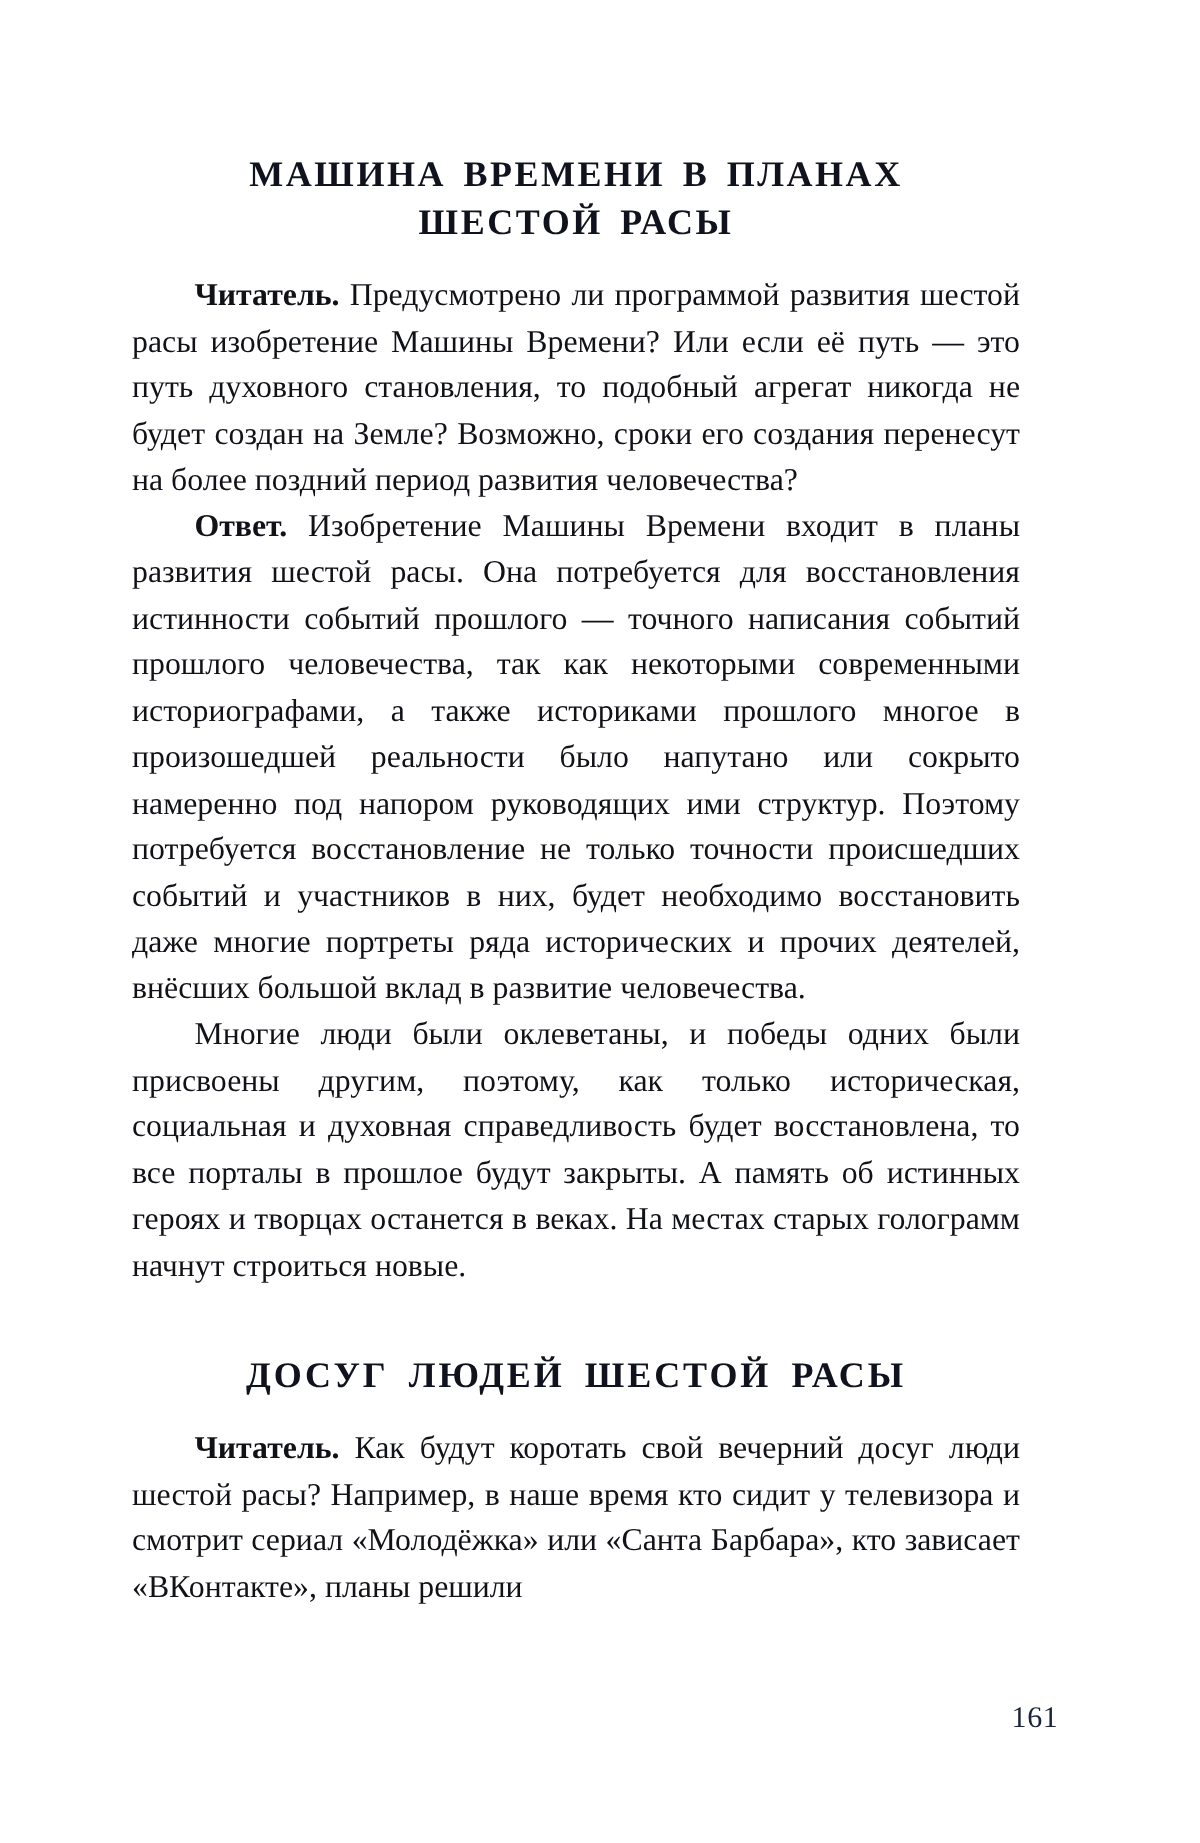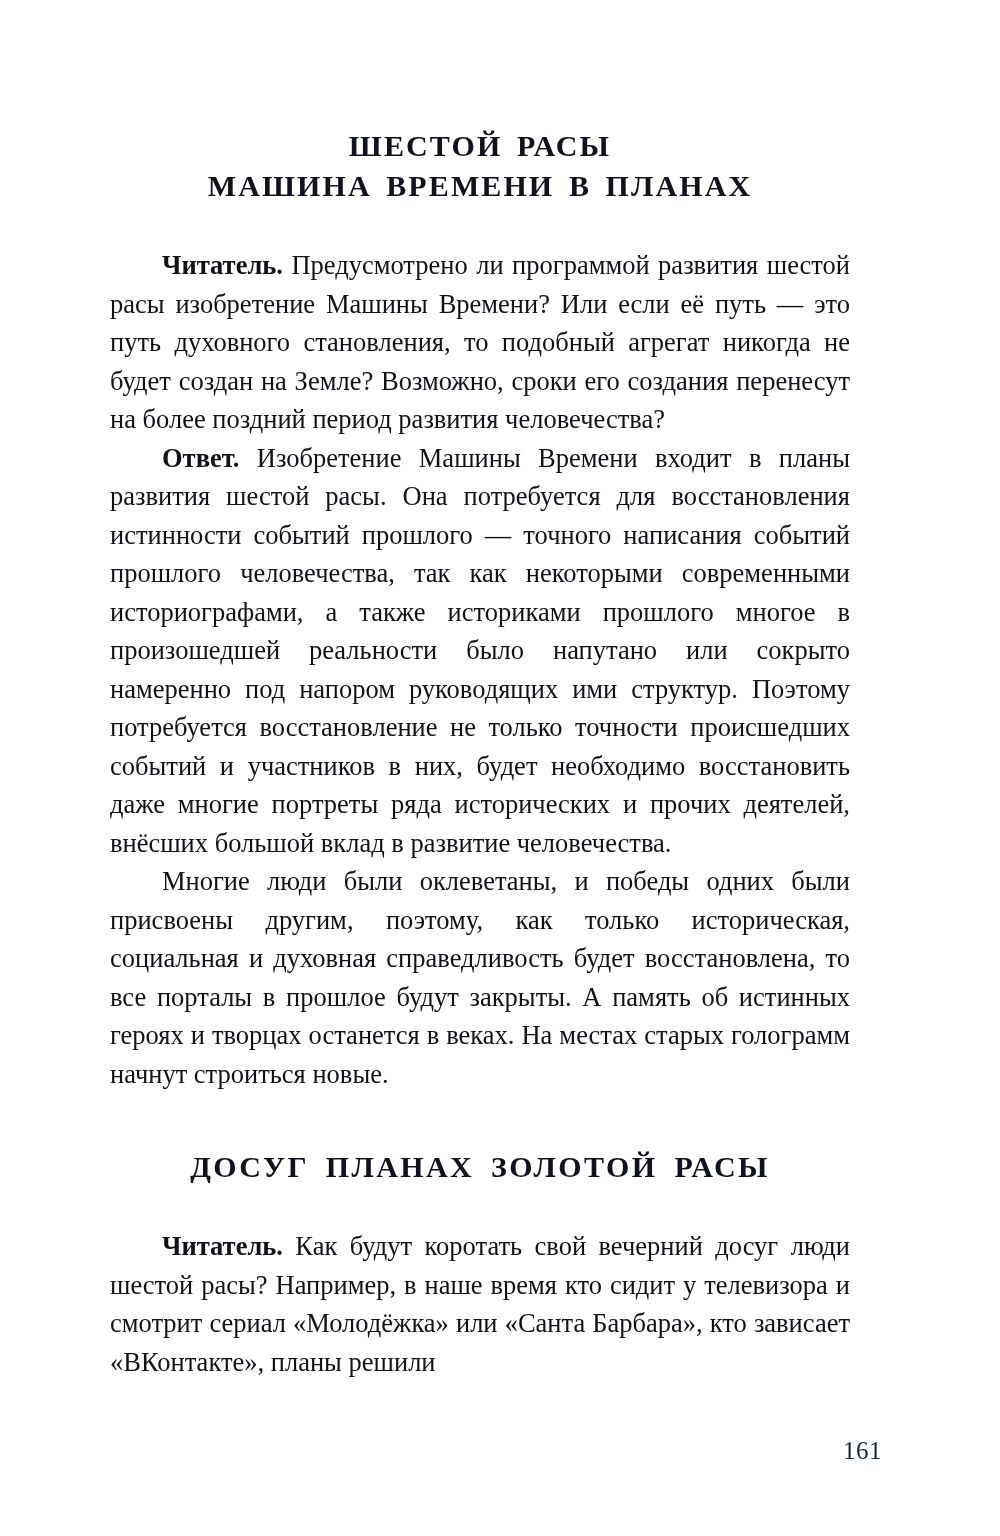--- a/index.html
+++ b/index.html
@@ -58,65 +58,65 @@
     margin: 0;
     font-size: 26.5px;
     line-height: 38.5px;
     text-align: justify;
     text-justify: inter-word;
     text-indent: 52px;
     color: #111218;
     hyphens: manual;
   }
   .para.first-after-heading {
-    margin-top: 40px;
+    margin-top: 20px;
   }
   .para + .para {
     margin-top: 0;
   }
   .speaker {
     font-weight: bold;
   }
 
   
   .para.lastline-left {
     text-align-last: left;
   }
 
   
   .folio {
     position: absolute;
     right: 118px;
-    bottom: 70px;
+    bottom: 89px;
     font-size: 25px;
     line-height: 30px;
     color: #1b2438;
     letter-spacing: 0.5px;
   }
 </style>
 </head>
 <body>
 
 <div class="page">
 
   <div class="content">
 
     <h1 class="section-heading heading-1">
+      <span class="hl">МАШИНА ВРЕМЕНИ В ПЛАНАХ</span>
       <span class="hl">ШЕСТОЙ РАСЫ</span>
-      <span class="hl">МАШИНА ВРЕМЕНИ В ПЛАНАХ</span>
     </h1>
 
     <p class="para first-after-heading lastline-left"><span class="speaker">Читатель.</span><span> Предусмотрено ли программой развития шестой расы изобретение Машины Времени? Или если её путь — это путь духовного становления, то подобный агрегат никогда не будет создан на Земле? Возможно, сроки его создания перенесут на более поздний период развития человечества?</span></p>
 
     <p class="para lastline-left"><span class="speaker">Ответ.</span><span> Изобретение Машины Времени входит в планы развития шестой расы. Она потребуется для восстановления истинности событий прошлого — точного написания событий прошлого человечества, так как некоторыми современными историографами, а также историками прошлого многое в произошедшей реальности было напутано или сокрыто намеренно под напором руководящих ими структур. Поэтому потребуется восстановление не только точности происшедших событий и участников в них, будет необходимо восстановить даже многие портреты ряда исторических и прочих деятелей, внёсших большой вклад в развитие человечества.</span></p>
 
     <p class="para lastline-left"><span>Многие люди были оклеветаны, и победы одних были присвоены другим, поэтому, как только историческая, социальная и духовная справедливость будет восстановлена, то все порталы в прошлое будут закрыты. А память об истинных героях и творцах останется в веках. На местах старых голограмм начнут строиться новые.</span></p>
 
     <h1 class="section-heading heading-2">
-      <span class="hl">ДОСУГ ПЛАНАХ ЗОЛОТОЙ РАСЫ</span>
+      <span class="hl">ДОСУГ ЛЮДЕЙ ШЕСТОЙ РАСЫ</span>
     </h1>
 
     <p class="para first-after-heading lastline-left"><span class="speaker">Читатель.</span><span> Как будут коротать свой вечерний досуг люди шестой расы? Например, в наше время кто сидит у телевизора и смотрит сериал «Молодёжка» или «Санта Барбара», кто зависает «ВКонтакте», планы решили</span></p>
 
   </div>
 
   <div class="folio">161</div>
 
 </div>
 

